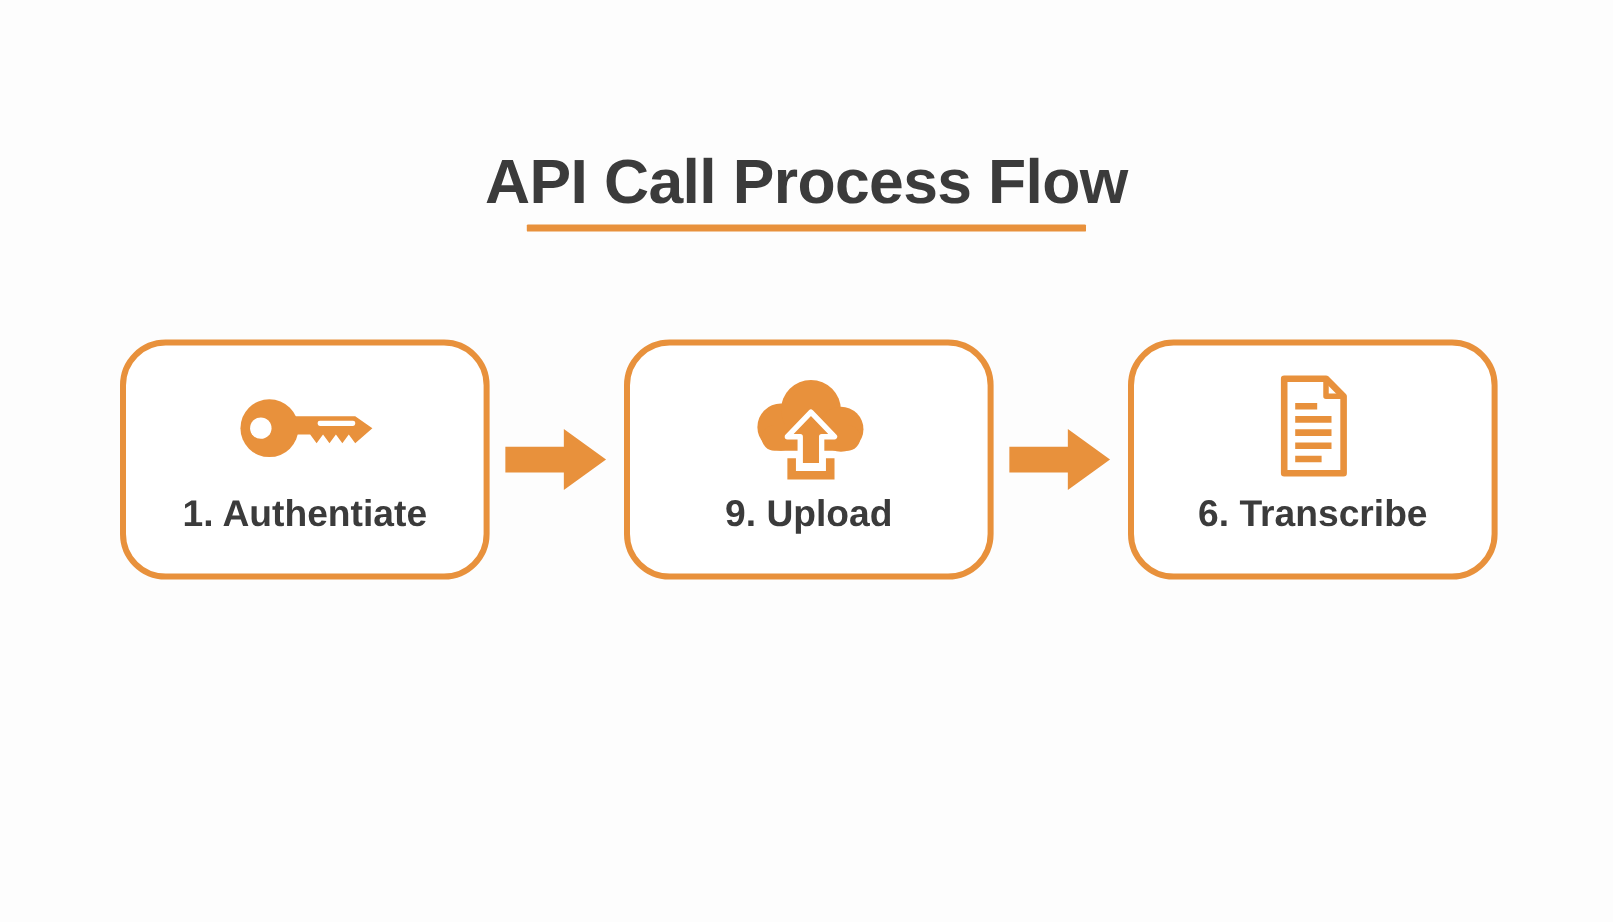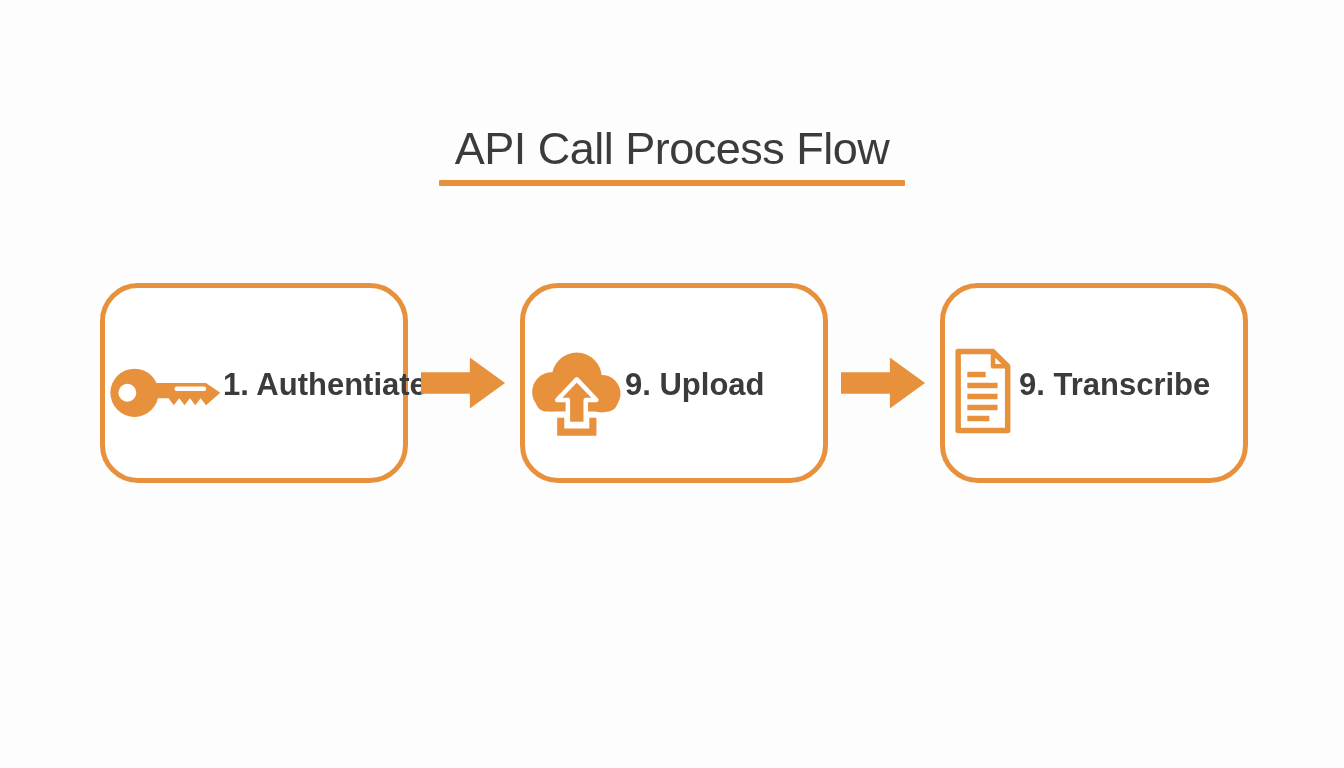--- a/index.html
+++ b/index.html
@@ -22,22 +22,22 @@
     background: var(--background);
   }
   .title-block {
     position: absolute;
     top: 124px;
     left: 0;
     right: 0;
     text-align: center;
   }
   .page-title {
-    font-size: 45px;
-    font-weight: 400;
+    font-size: 52px;
+    font-weight: 700;
     letter-spacing: -0.5px;
     color: var(--text);
     line-height: 1.1;
   }
   .title-underline {
     width: 466px;
     height: 6px;
     margin: 6px auto 0;
     background: var(--accent);
     border-radius: 1px;
@@ -52,20 +52,21 @@
     justify-content: space-between;
     align-items: center;
   }
   .step-box {
     width: 308px;
     height: 200px;
     background: var(--box_fill);
     border: 5px solid var(--accent);
     border-radius: 38px;
     display: flex;
+    flex-direction: column;
     align-items: center;
   }
   .icon-slot {
     height: 102px;
     margin-top: 16px;
     display: flex;
     align-items: center;
     justify-content: center;
     color: var(--accent);
   }
@@ -137,17 +138,17 @@
           <path d="M52 5 V21 H68" fill="none" stroke="currentColor" stroke-width="5" stroke-linejoin="round"></path>
           <g stroke="currentColor" stroke-width="6">
             <line x1="24" y1="30" x2="44" y2="30"></line>
             <line x1="24" y1="42" x2="57" y2="42"></line>
             <line x1="24" y1="54" x2="57" y2="54"></line>
             <line x1="24" y1="66" x2="57" y2="66"></line>
             <line x1="24" y1="78" x2="48" y2="78"></line>
           </g>
         </svg>
       </div>
-      <div class="step-label">9. Transcribe</div>
+      <div class="step-label">6. Transcribe</div>
     </div>
 
   </div>
 </div>
 
 </body></html>

